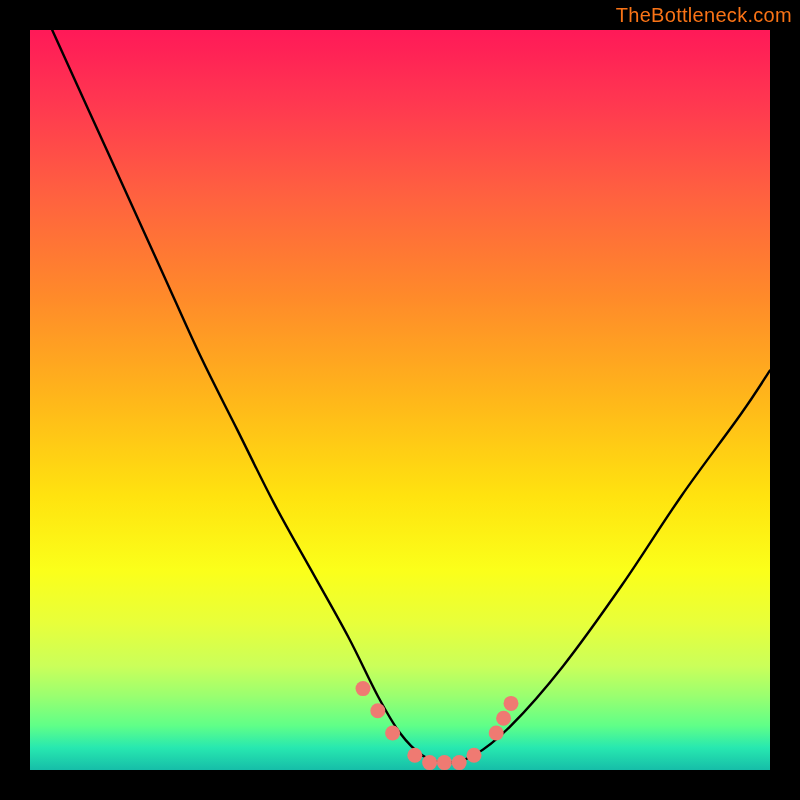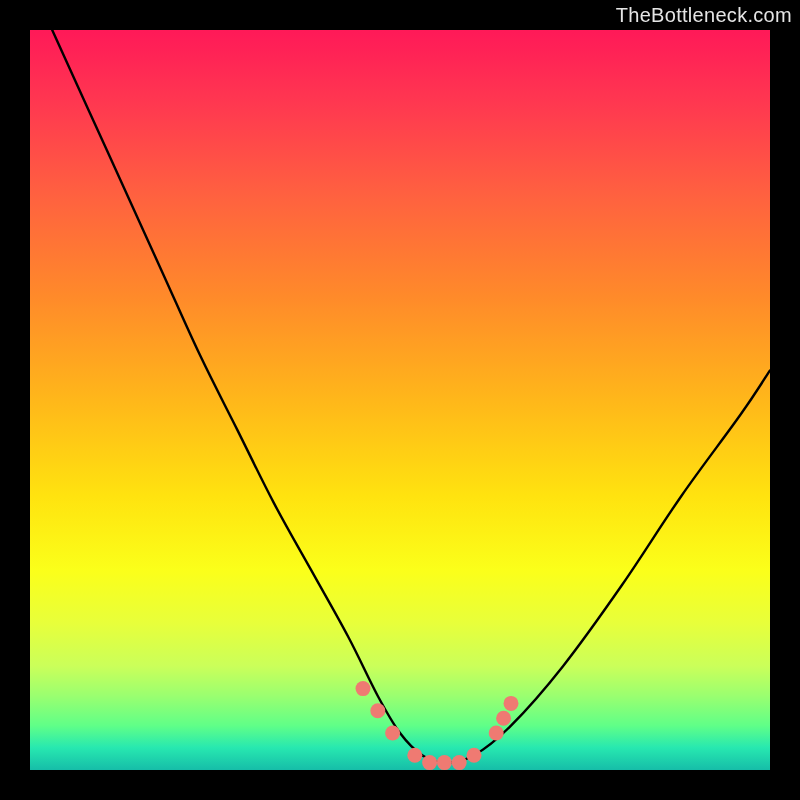--- a/index.html
+++ b/index.html
@@ -45,21 +45,21 @@
     left: 0;
     top: 0;
     width: 740px;
     height: 740px;
     overflow: visible;
   }
   .watermark {
     position: absolute;
     top: 4px;
     right: 8px;
-    color: #e5e5e5;
+    color: #f97316;
     font-size: 20px;
     font-weight: 500;
     letter-spacing: 0.3px;
     user-select: none;
   }
 </style>
 </head>
 <body>
 
 <div class="frame">

